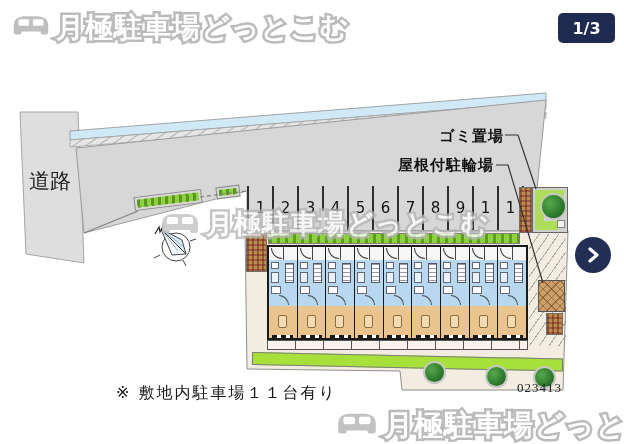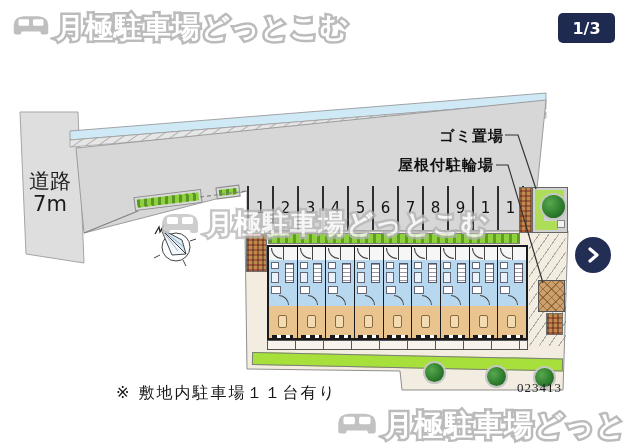--- a/index.html
+++ b/index.html
@@ -143,21 +143,20 @@
   <svg class="layer" style="z-index:8; height:60px;" viewBox="0 0 624 60">
     <use href="#car" x="8" y="6" width="46" height="34" fill="#bcbcbc" opacity=".95"></use>
     <text class="wm-text" x="56" y="37" font-size="28">月極駐車場どっとこむ</text>
   </svg>
   <div id="page-badge" class="abs">
     <span>1/3</span>
   </div>
 
   <div id="road-label" class="abs">
     <div>道路</div>
-    <div>7m</div>
   </div>
 
   <div id="stalls" class="abs">
       <div class="stall">1</div>
       <div class="stall">2</div>
       <div class="stall">3</div>
       <div class="stall">4</div>
       <div class="stall">5</div>
       <div class="stall">6</div>
       <div class="stall">7</div>

